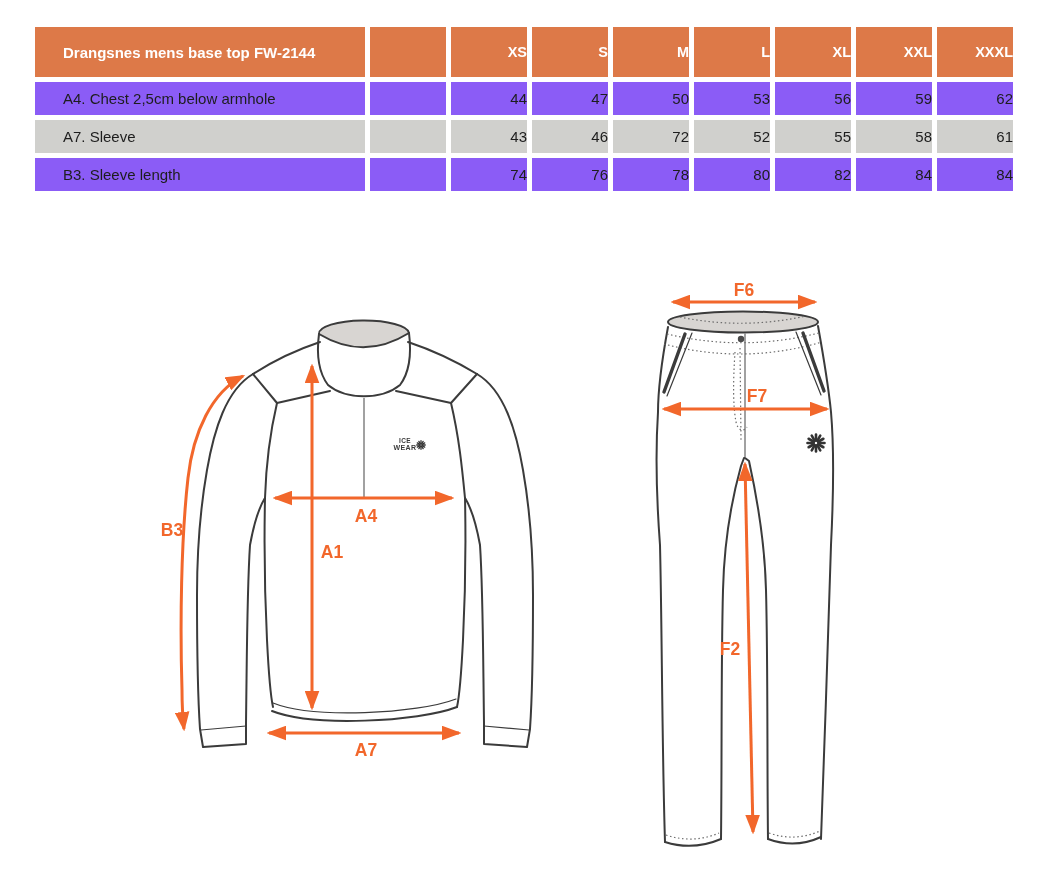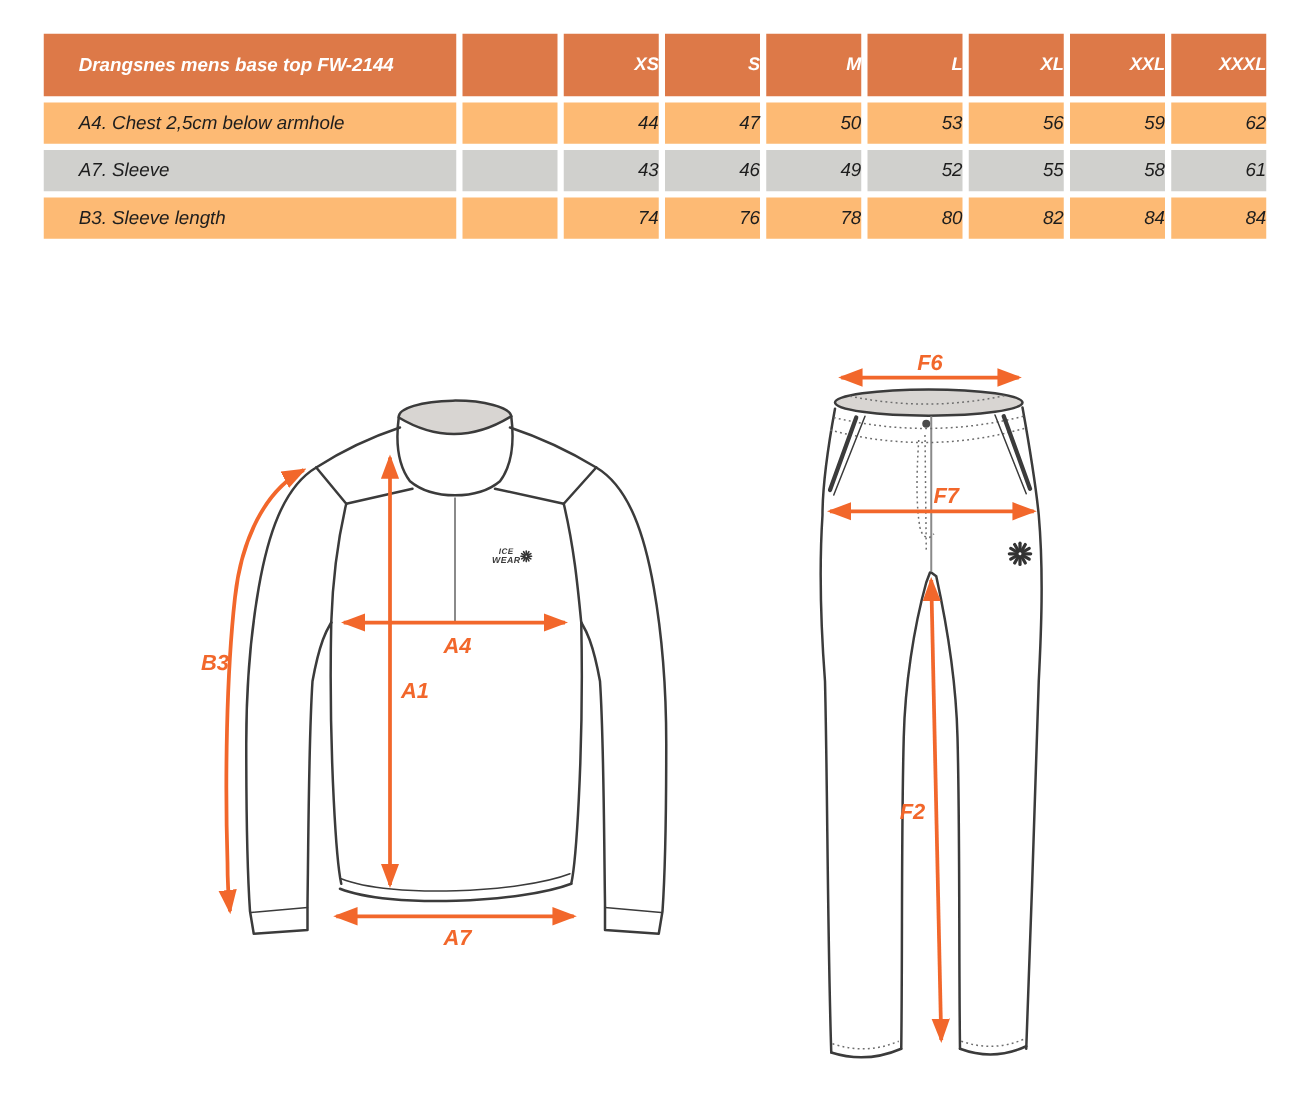--- a/index.html
+++ b/index.html
@@ -1,25 +1,25 @@
 <!DOCTYPE html>
 <html><head>
 <meta charset="utf-8">
 <style>
   html,body{margin:0;padding:0;background:#fff;}
   .page{position:relative;width:1040px;height:895px;background:#fff;overflow:hidden;
-        font-family:"Liberation Sans",sans-serif;font-style:italic;}
+        font-family:"Liberation Sans",sans-serif;}
   
   table.size-table{border-collapse:separate;border-spacing:5px;margin:22px 0 0 30px;table-layout:fixed;}
   table.size-table th,table.size-table td{padding:0;height:33px;text-align:right;vertical-align:middle;}
   table.size-table thead th{background:#DD7948;color:#fff;height:50px;font-weight:bold;font-size:14.5px;}
   th.title-cell{text-align:left !important;padding-left:28px !important;font-size:15px !important;}
   td.label-cell{text-align:left !important;padding-left:28px !important;}
   tr.r-dark td{background:#D0D0CD;}
-  tr.r-light td{background:#fdba74;}
+  tr.r-light td{background:#8b5cf6;}
   table.size-table td{font-size:15px;color:#1d1d1d;}
   
   .note{margin:14px 0 0 68px;color:#E06F3E;font-weight:bold;font-size:12.5px;letter-spacing:.4px;}
   
   svg{position:absolute;}
   svg .garment{fill:none;stroke:#3B3B3B;stroke-width:2;stroke-linecap:round;stroke-linejoin:round;}
   svg .thin{stroke-width:1.2;}
   svg .thick{stroke-width:3.4;}
   svg .dotted{fill:none;stroke:#6c6c6c;stroke-width:1.2;stroke-dasharray:1.5 2.6;}
   svg .grayfill{fill:#D8D5D2;stroke:#3B3B3B;stroke-width:2;}
@@ -69,21 +69,21 @@
         <td>53</td>
         <td>56</td>
         <td>59</td>
         <td>62</td>
       </tr>
       <tr class="r-dark">
         <td class="label-cell">A7. Sleeve</td>
         <td></td>
         <td>43</td>
         <td>46</td>
-        <td>49</td>
+        <td>72</td>
         <td>52</td>
         <td>55</td>
         <td>58</td>
         <td>61</td>
       </tr>
       <tr class="r-light">
         <td class="label-cell">B3. Sleeve length</td>
         <td></td>
         <td>74</td>
         <td>76</td>

